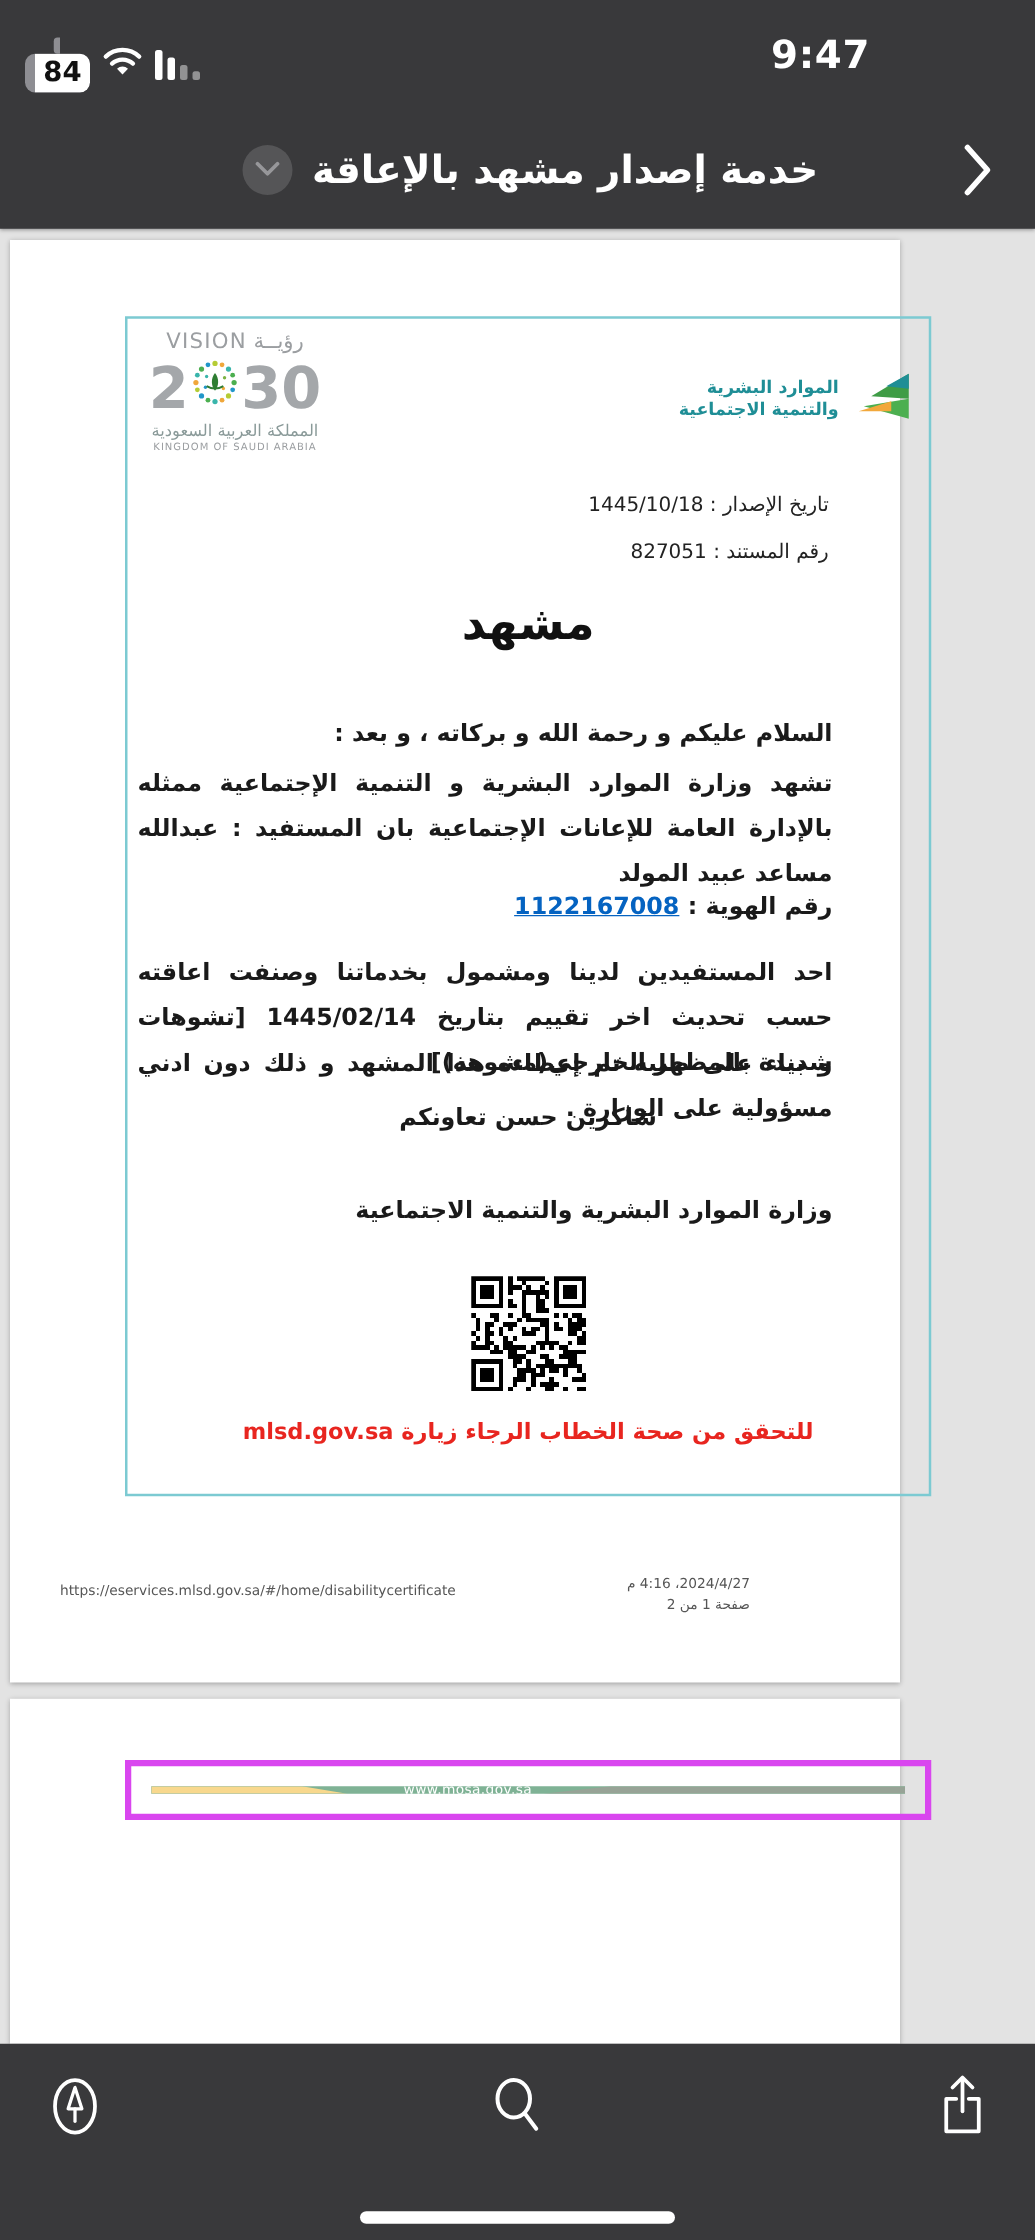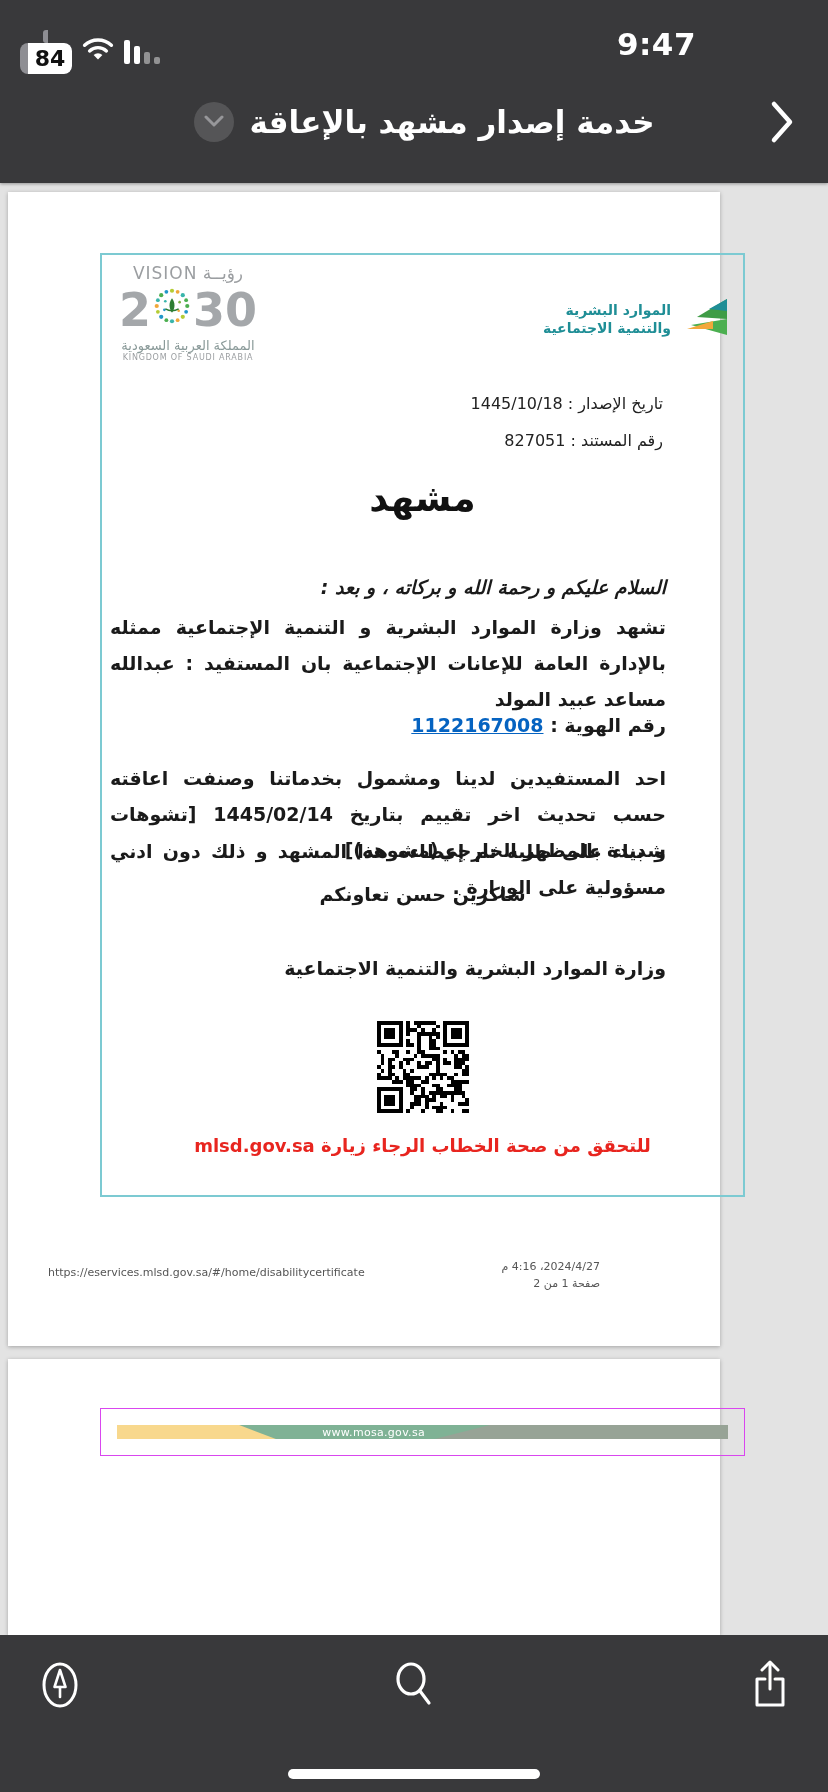--- a/index.html
+++ b/index.html
@@ -16,21 +16,21 @@
   .status-left { position:absolute; top:30px; left:20px; display:flex; align-items:center; gap:9px; }
   .battery { position:relative; display:flex; align-items:center;flex-direction:column; }
   .battery-cap { width:5px; height:13px; background:#8e8e93; border-radius:3px 0 0 3px; margin-right:2px; }
   .battery-body { position:relative; width:52px; height:31px; border-radius:8px; background:#8e8e93; overflow:hidden; }
   .battery-fill { position:absolute; right:0; top:0; bottom:0; width:44px; background:#fff; border-radius:0 8px 8px 0;
                   display:flex; align-items:center; justify-content:center; }
   .battery-fill span { color:#111; font-size:22px; font-weight:bold; }
   .sigbars { display:flex; align-items:flex-end; gap:4px; height:24px; }
   .sigbars i { display:block; width:6px; background:#fff; border-radius:2px; }
   
-  .nav-row { position:absolute; top:92px; left:0; right:0; height:70px;margin-left:20px; }
+  .nav-row { position:absolute; top:106px; left:0; right:0; height:70px;margin-left:20px; }
   .back-btn { position:absolute; right:24px; top:4px; width:44px; height:56px; display:flex; align-items:center; justify-content:center; }
   .nav-title-group { position:absolute; left:0; right:0; top:0; height:60px; display:flex; align-items:center; justify-content:center; gap:16px; }
   .title-disclosure { width:40px; height:40px; border-radius:50%; background:#555557; display:flex; align-items:center; justify-content:center; }
   .nav-title { color:#fff; font-size:31px; font-weight:bold; direction:rtl; }
   
   .page { position:absolute; left:8px; width:712px; background:#fff; box-shadow:0 1px 4px rgba(0,0,0,.28); }
   .page1 { top:192px; height:1154px; }
   .page2 { top:1359px; height:276px; }
   .frame { position:absolute; left:92px; top:61px; width:645px; height:944px; border:2px solid #7ccad2; }
   
@@ -40,36 +40,36 @@
   .vision-ar { font-size:13px; color:#8a9a99; margin-top:1px; }
   .vision-en { font-size:8px; color:#9b9ea1; letter-spacing:.8px; }
   
   .ministry { position:absolute; right:14px; top:40px; display:flex; align-items:center; gap:12px; direction:ltr; }
   .ministry-text { text-align:right; color:#1f8e96; font-weight:bold; font-size:14px; line-height:18px; direction:rtl; }
   
   .meta { position:absolute; top:130px; right:80px; direction:rtl; text-align:right; font-size:16px; color:#222; line-height:37px; }
   .doc-title { position:absolute; top:222px; left:0; right:0; text-align:center; font-size:37px; font-weight:bold; color:#111; direction:rtl; }
   .rtl-text { direction:rtl; position:absolute; right:77px; left:8px; text-align:justify; text-align-last:right;
               font-size:19px; font-weight:bold; color:#1a1a1a; line-height:36px; }
-  .salutation { top:314px;font-style:italic; }
+  .salutation { top:314px; }
   .body1 { top:354px; }
   .id-line { top:452px; text-align:right; }
   .id-link { color:#0563c1; text-decoration:underline; }
   .body2 { top:505px; }
   .body3 { top:578px; }
   .thanks { position:absolute; top:628px; left:0; right:0; text-align:center; font-size:19px; font-weight:bold; color:#1a1a1a; direction:rtl; }
   .signature { top:695px; text-align:right; }
   .qr-wrap { position:absolute; top:766px; left:0; right:0; display:flex; justify-content:center; }
   .verify { position:absolute; top:880px; left:0; right:0; text-align:center; font-size:18px; font-weight:bold; color:#e8251f; direction:rtl; }
   .validity { position:absolute; top:908px; left:0; right:0; text-align:center; font-size:18px; color:#222; direction:rtl; }
   
   .pf-url { position:absolute; left:40px; top:1074px; font-size:11px; color:#555; }
   .pf-right { position:absolute; right:120px; top:1066px; text-align:right; font-size:11px; color:#555; line-height:17px; direction:rtl; }
   
-  .p2-frame { position:absolute; left:92px; top:49px; width:645px; height:48px; border:1px solid #d946ef; padding:16px; }
+  .p2-frame { position:absolute; left:92px; top:49px; width:645px; height:48px; border:5px solid #d946ef; padding:16px; }
   .banner { position:relative; width:100%; height:100%; background:#7fb295; overflow:hidden; }
   .banner-yellow { position:absolute; inset:0; background:#f8d88d; clip-path:polygon(0 0, 20% 0, 26% 100%, 0 100%); }
   .banner-gray { position:absolute; inset:0; background:#97a396; clip-path:polygon(61% 0, 100% 0, 100% 100%, 52% 100%); }
   .banner-url { position:absolute; left:22%; width:40%; top:50%; transform:translateY(-50%);
                 text-align:center; color:#fff; font-size:11px; letter-spacing:.3px; }
   
   .toolbar { position:absolute; left:0; right:0; bottom:0; height:157px; background:#39393b; z-index:5; }
   .tb-btn { position:absolute; top:24px; width:56px; height:56px; display:flex; align-items:center; justify-content:center; }
   .tb-markup { left:32px; }
   .tb-search { left:50%; transform:translateX(-50%); }

